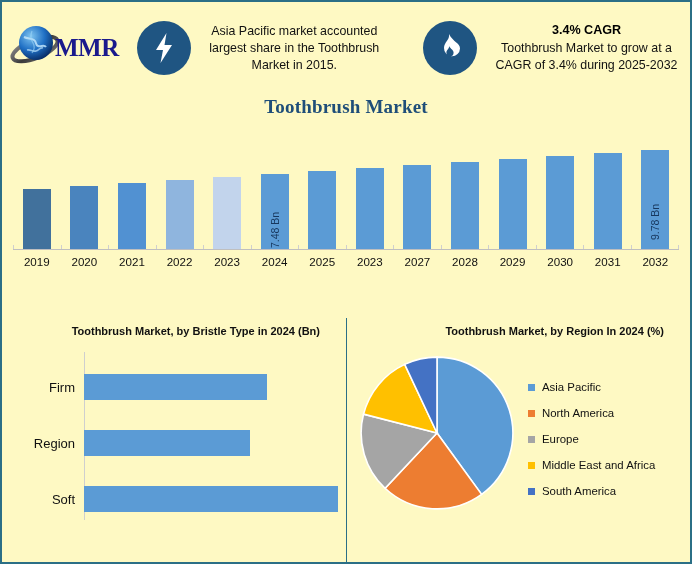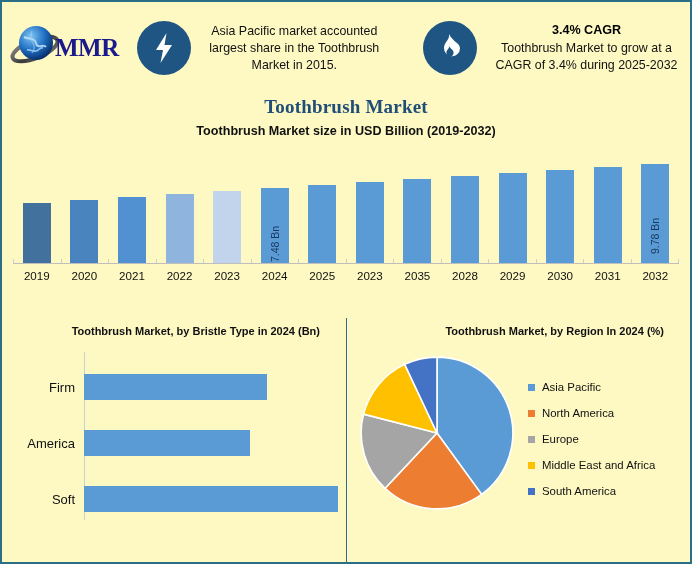--- a/index.html
+++ b/index.html
@@ -361,21 +361,20 @@
 
     <div class="head-2 header-text">
       <span class="cagr-title">3.4% CAGR</span>
       <span>Toothbrush Market to grow at a CAGR of 3.4% during 2025-2032</span>
     </div>
   </div>
 
   <div class="main-title">Toothbrush Market</div>
 
   <div class="bar-panel">
-    <div class="bar-subtitle">Toothbrush Market size in USD Billion (2019-2032)</div>
     <div class="bar-plot">
       <div class="bar-cols" id="barCols">
           <div class="bar-col">
             <div class="bar" style="height: 53.125%; background: rgb(65, 113, 156);"></div>
           </div>
           <div class="bar-col">
             <div class="bar" style="height: 55.8036%; background: rgb(74, 132, 190);"></div>
           </div>
           <div class="bar-col">
             <div class="bar" style="height: 58.4821%; background: rgb(81, 145, 210);"></div>
@@ -437,21 +436,21 @@
       <div class="axis-line"></div>
       <div class="xlabels" id="xLabels">
           <div class="xlabel">2019</div>
           <div class="xlabel">2020</div>
           <div class="xlabel">2021</div>
           <div class="xlabel">2022</div>
           <div class="xlabel">2023</div>
           <div class="xlabel">2024</div>
           <div class="xlabel">2025</div>
           <div class="xlabel">2023</div>
-          <div class="xlabel">2035</div>
+          <div class="xlabel">2027</div>
           <div class="xlabel">2028</div>
           <div class="xlabel">2029</div>
           <div class="xlabel">2030</div>
           <div class="xlabel">2031</div>
           <div class="xlabel">2032</div>
         </div>
     </div>
   </div>
 
   <div class="bottom">
@@ -461,21 +460,21 @@
       <div class="hbar-area">
         <div class="hbar-axis"></div>
         <div id="hbars">
             <div class="hbar-row r0">
               <div class="hbar-label">Firm</div>
               <div class="hbar-track">
                 <div class="hbar-fill" style="width: 68.75%; background: rgb(91, 155, 213);"></div>
               </div>
             </div>
             <div class="hbar-row r1">
-              <div class="hbar-label">America</div>
+              <div class="hbar-label">Region</div>
               <div class="hbar-track">
                 <div class="hbar-fill" style="width: 62.5%; background: rgb(91, 155, 213);"></div>
               </div>
             </div>
             <div class="hbar-row r2">
               <div class="hbar-label">Soft</div>
               <div class="hbar-track">
                 <div class="hbar-fill" style="width: 95.3125%; background: rgb(91, 155, 213);"></div>
               </div>
             </div>

